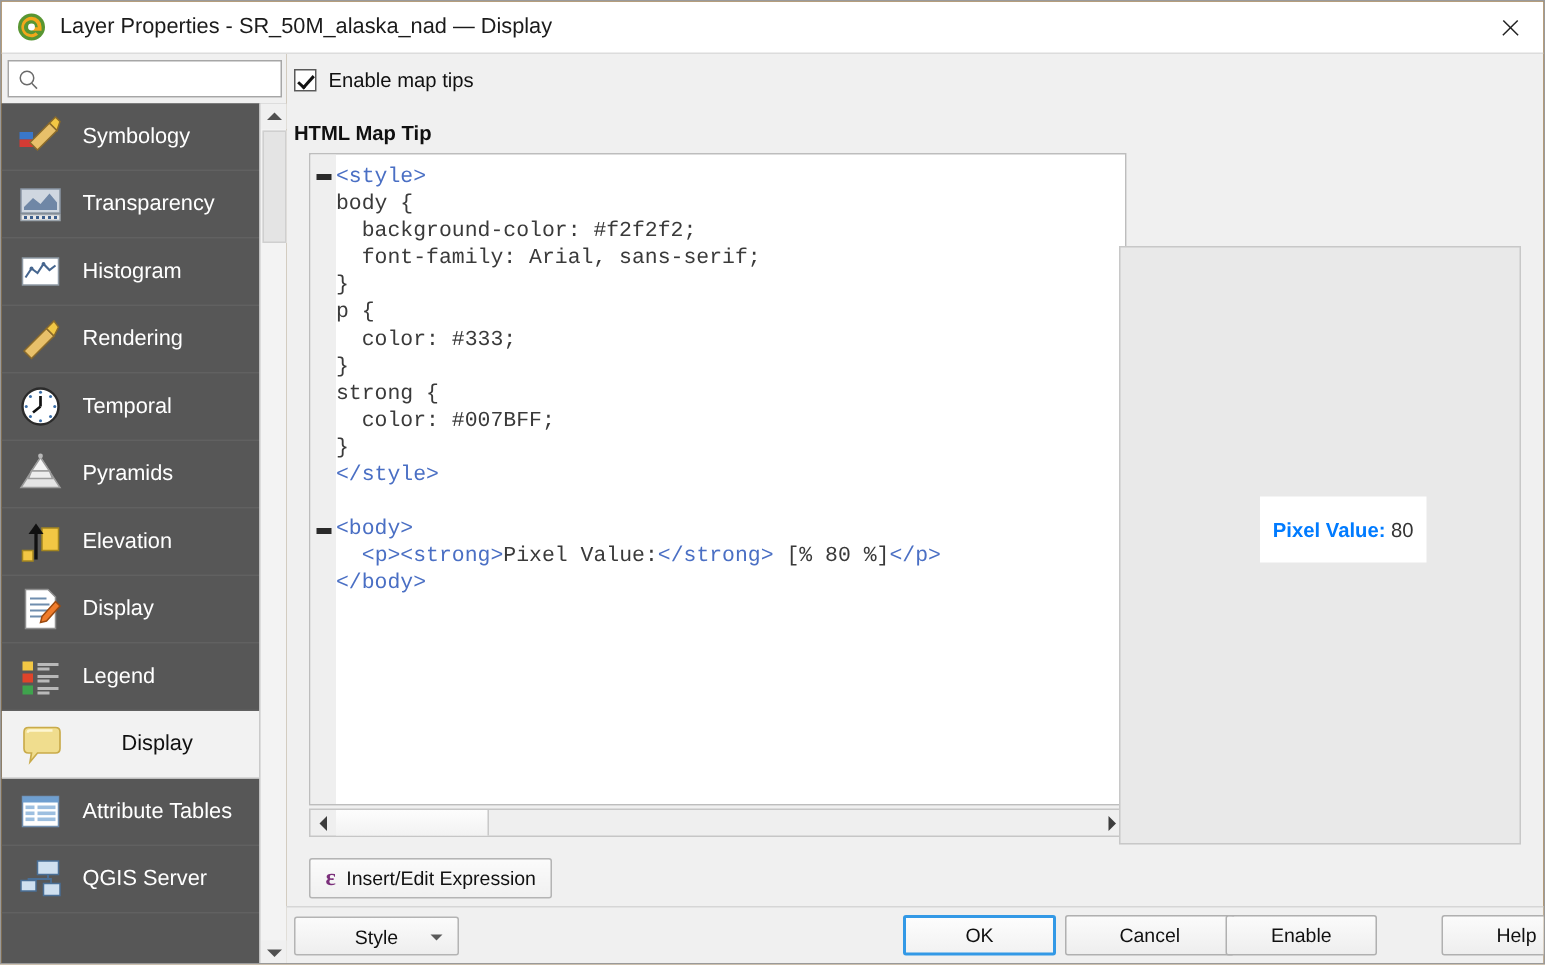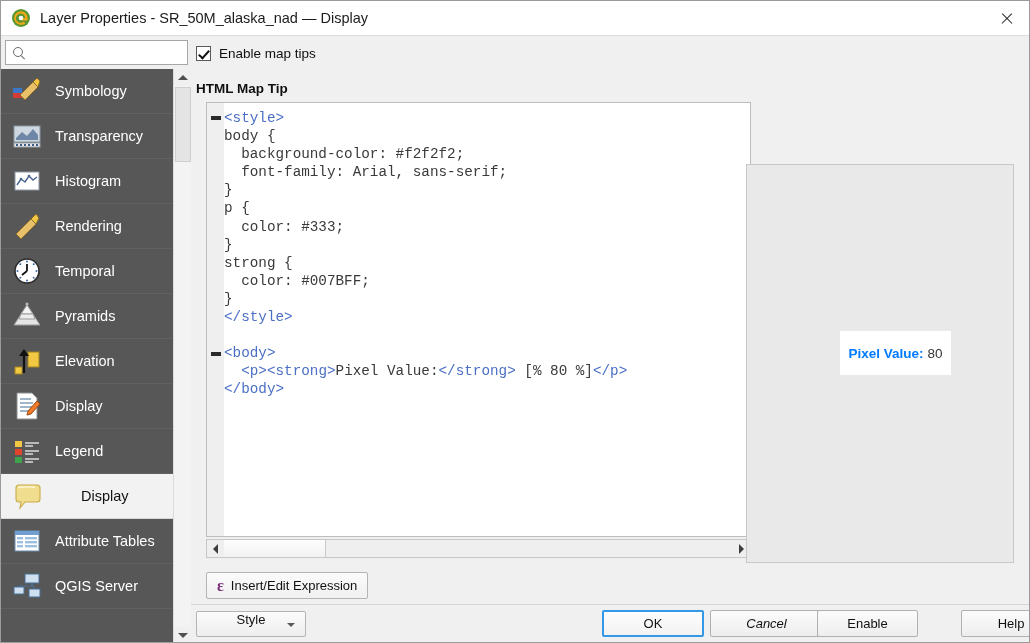--- a/index.html
+++ b/index.html
@@ -285,42 +285,42 @@
     position: absolute; left: 0; bottom: 0;
     width: 838px; height: 40px;
     border-top: 1px solid #d6d6d6;
     background: #f0f0f0;
   }
   .style-btn {
     position: absolute; left: 5px; top: 6px;
     width: 110px; height: 26px;
     background: linear-gradient(to bottom,#fbfbfb,#eeeeee);
     border: 1px solid #b4b4b4; border-radius: 2px;
-    display: flex; align-items: flex-start; justify-content: center;
+    display: flex; align-items: center; justify-content: center;
     font-size: 13px; color: #111;
   }
   .style-caret {
     position: absolute; right: 10px; top: 11px;
     width: 0; height: 0;
     border-left: 4px solid transparent; border-right: 4px solid transparent;
     border-top: 4px solid #5a5a5a;
   }
   .dlgbtn {
     position: absolute; top: 5px; height: 27px;
     background: linear-gradient(to bottom,#fbfbfb,#eeeeee);
     border: 1px solid #b0b0b0; border-radius: 2px;
     display: flex; align-items: center; justify-content: center;
     font-size: 13px; color: #111;
   }
   .dlgbtn.primary {
     border: 2px solid #3399e6;
     background: linear-gradient(to bottom,#fdfdfd,#f2f2f2);
   }
   #btn-ok     { left: 411px; width: 102px; }
-  #btn-cancel { left: 519px; width: 113px; font-style: italic; }
+  #btn-cancel { left: 519px; width: 113px; }
   #btn-apply  { left: 626px; width: 101px; }
   #btn-help   { left: 770px; width: 100px; }
 </style>
 </head>
 <body>
 
 <div id="app">
 
   <div class="titlebar">
     <div class="title-icon">

